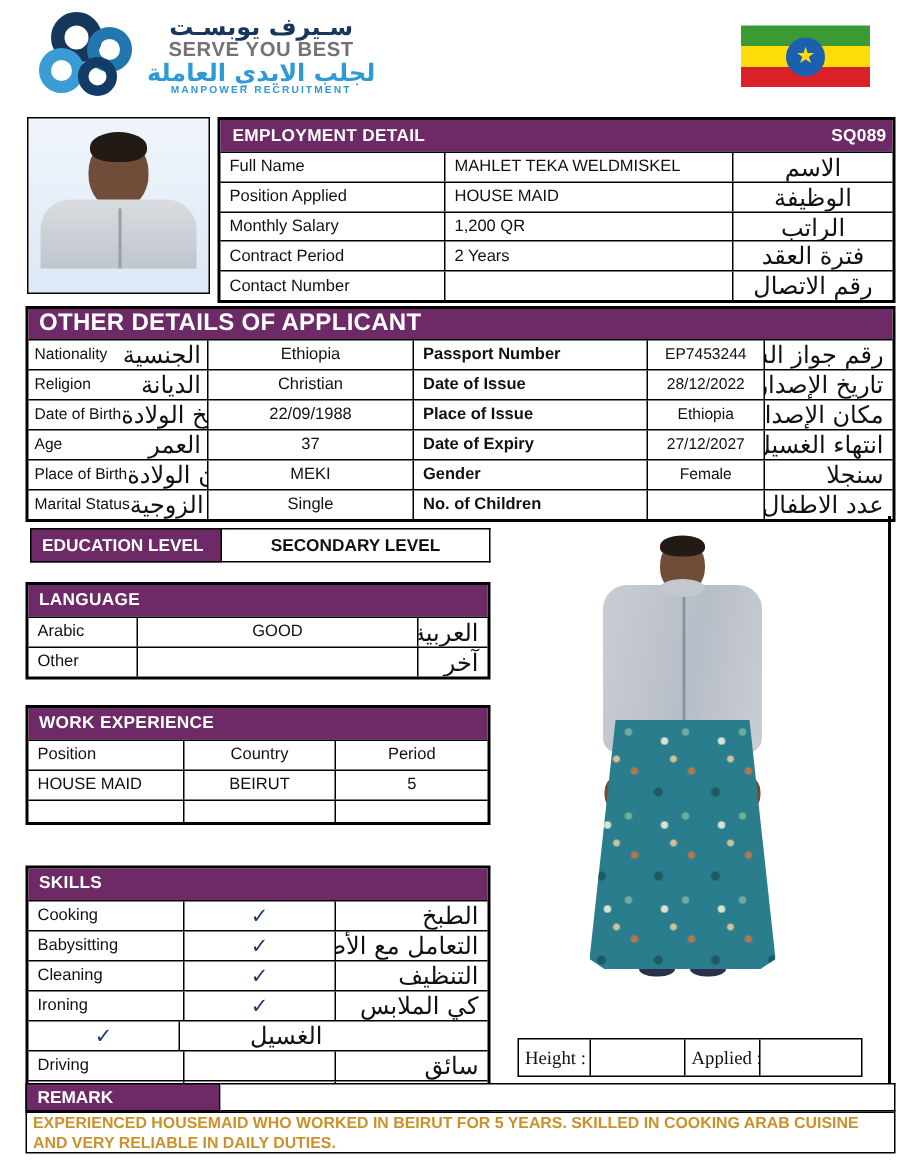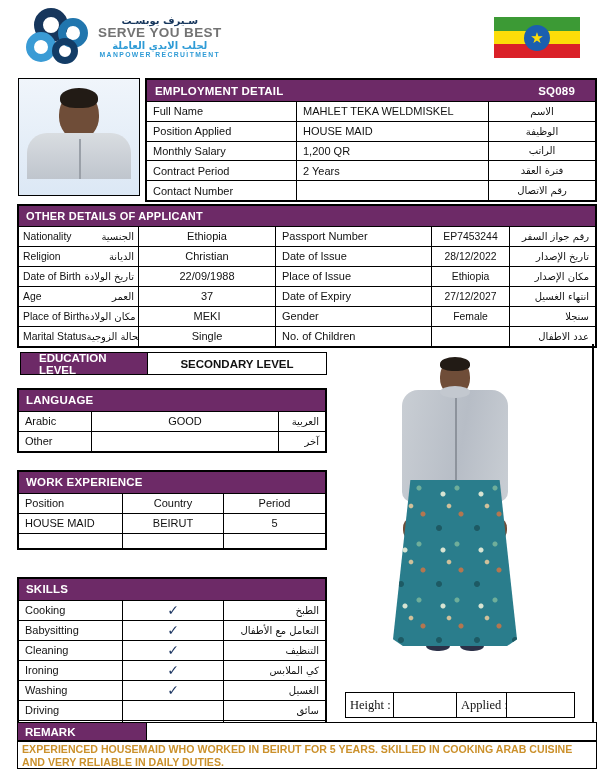--- a/index.html
+++ b/index.html
@@ -30,44 +30,44 @@
 
   
   .tbl { position:absolute; border:2px solid #000; background:#fff; }
   .bar { background:#6d2a67; color:#fff; font-weight:bold; letter-spacing:.2px;
          display:flex; align-items:center; padding:0 7px; }
   .row { display:flex; border-top:1.5px solid #000; }
   .c { border-right:1.5px solid #000; display:flex; align-items:center; padding:0 6px; overflow:hidden; white-space:nowrap; }
   .c:last-child { border-right:none; }
   .center { justify-content:center; padding:0 2px; }
   .right { justify-content:flex-end; }
-  .arabic { font-family:"DejaVu Sans",sans-serif; font-size:10px; }
+  .arabic { font-family:"DejaVu Sans",sans-serif; font-size:16px; }
 
   
   .emp { left:145px; top:78px; width:452px; }
-  .emp .bar { height:21px; justify-content:space-between; font-size:11.5px; padding:0 20px 0 8px; }
+  .emp .bar { height:21px; justify-content:space-between; font-size:11.5px; padding:0 4px 0 8px; }
   .emp .row { height:19.8px; }
   .emp .c1 { width:150px; }
   .emp .c2 { width:192px; }
   .emp .c3 { width:106px; }
 
   
   .other { left:17px; top:204px; width:580px; }
-  .other .bar { height:19.5px; font-size:11px; }
+  .other .bar { height:19.5px; font-size:16px; }
   .other .row { height:20px; }
   .other .c1 { width:120px; justify-content:space-between; font-size:10.4px; padding:0 4px; }
   .other .c2 { width:137px; }
-  .other .c3 { width:156px; }
+  .other .c3 { width:156px;font-weight:bold; }
   .other .c4 { width:78px; font-size:10.4px; }
   .other .c5 { width:85px; }
 
   
   .edu { left:20px; top:352px; display:flex; height:23px; }
   .edu-bar { width:128px; background:#6d2a67; border:1.5px solid #000; color:#fff;
-             font-weight:bold; display:flex; align-items:center; padding:0 18px; font-size:11.5px; }
+             font-weight:bold; display:flex; align-items:center; padding:0 7px; font-size:11.5px; }
   .edu-val { width:179px; border:1.5px solid #000; border-left:none; display:flex;
              align-items:center; justify-content:center; font-weight:bold; font-size:11.5px; }
 
   
   .small { width:310px; }
   .small .bar { height:20.5px; font-size:11.5px; }
   .small .row { height:20px; }
   .lang { left:17px; top:388px; }
   .lang .c1 { width:73px; }
   .lang .c2 { width:187px; }
@@ -316,21 +316,20 @@
     <div class="c c1">Cleaning</div>
     <div class="c c2 center chk">✓</div>
     <div class="c c3 right arabic">التنظيف</div>
   </div>
   <div class="row">
     <div class="c c1">Ironing</div>
     <div class="c c2 center chk">✓</div>
     <div class="c c3 right arabic">كي الملابس</div>
   </div>
   <div class="row">
-    <div class="c c1">Washing</div>
     <div class="c c2 center chk">✓</div>
     <div class="c c3 right arabic">الغسيل</div>
   </div>
   <div class="row">
     <div class="c c1">Driving</div>
     <div class="c c2 center chk"></div>
     <div class="c c3 right arabic">سائق</div>
   </div>
   <div class="row">
     <div class="c c1">Contact</div>

